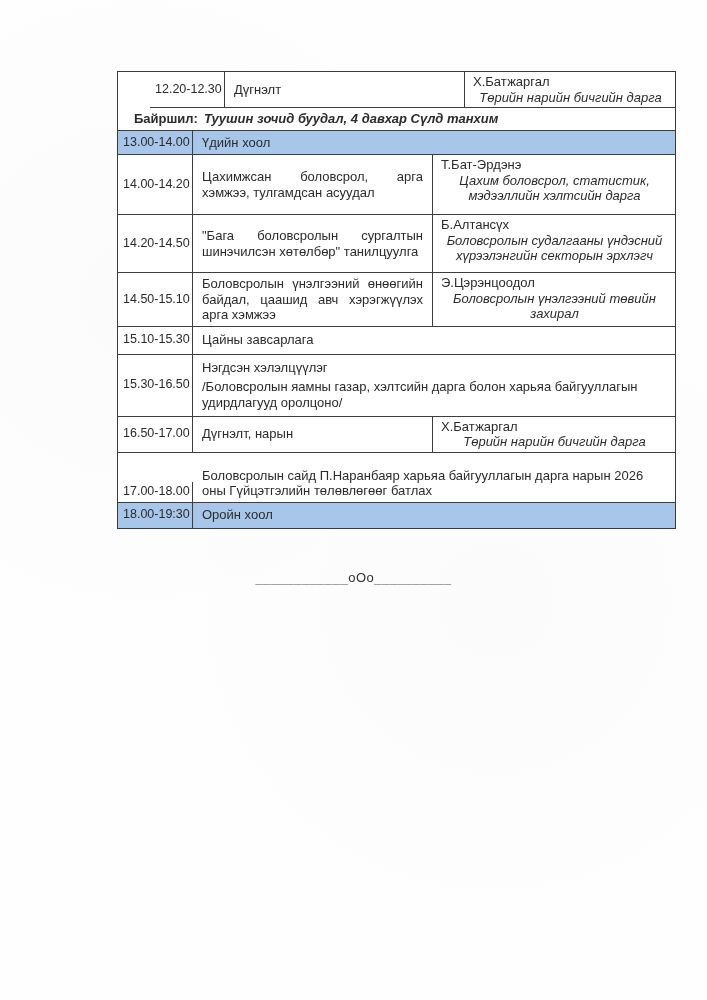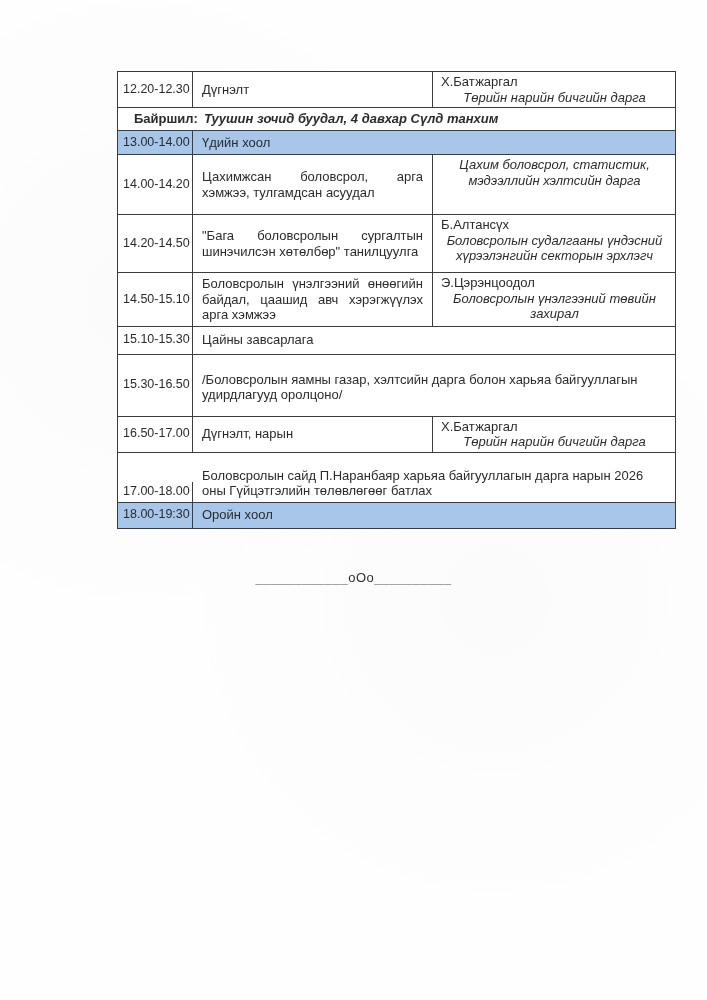--- a/index.html
+++ b/index.html
@@ -78,21 +78,21 @@
     letter-spacing:0.5px;
   }
   .footer-sep .dash{color:#8f8f8f;}
 </style>
 </head>
 <body>
 
 <div class="page">
 
   <div class="schedule-table">
-      <div class="row" style="min-height: 34px;">
+      <div class="row" style="min-height: 34px; margin-left: 32px;">
         <div class="c-time cell">
           <span>12.20-12.30</span>
         </div>
         <div class="c-act cell">
           <div class="act-text">Дүгнэлт</div>
         </div>
         <div class="c-person cell">
           <div class="person-name">Х.Батжаргал</div>
           <div class="person-title">Төрийн нарийн бичгийн дарга</div>
         </div>
@@ -112,20 +112,21 @@
         </div>
       </div>
       <div class="row" style="min-height: 60px;">
         <div class="c-time cell">
           <span>14.00-14.20</span>
         </div>
         <div class="c-act cell justify">
           <div class="act-text">Цахимжсан боловсрол, арга хэмжээ, тулгамдсан асуудал</div>
         </div>
         <div class="c-person cell">
+          <div class="person-name">Т.Бат-Эрдэнэ</div>
           <div class="person-title">Цахим боловсрол, статистик, мэдээллийн хэлтсийн дарга</div>
         </div>
       </div>
       <div class="row" style="min-height: 58px;">
         <div class="c-time cell">
           <span>14.20-14.50</span>
         </div>
         <div class="c-act cell justify">
           <div class="act-text">"Бага боловсролын сургалтын шинэчилсэн хөтөлбөр" танилцуулга</div>
         </div>
@@ -152,20 +153,21 @@
         </div>
         <div class="c-act cell wide">
           <div class="act-text">Цайны завсарлага</div>
         </div>
       </div>
       <div class="row" style="min-height: 62px;">
         <div class="c-time cell">
           <span>15.30-16.50</span>
         </div>
         <div class="c-act cell wide">
+          <div class="act-text">Нэгдсэн хэлэлцүүлэг</div>
           <div class="act-note">/Боловсролын яамны газар, хэлтсийн дарга болон харьяа байгууллагын удирдлагууд оролцоно/</div>
         </div>
       </div>
       <div class="row" style="min-height: 32px;">
         <div class="c-time cell">
           <span>16.50-17.00</span>
         </div>
         <div class="c-act cell">
           <div class="act-text">Дүгнэлт, нарын</div>
         </div>

